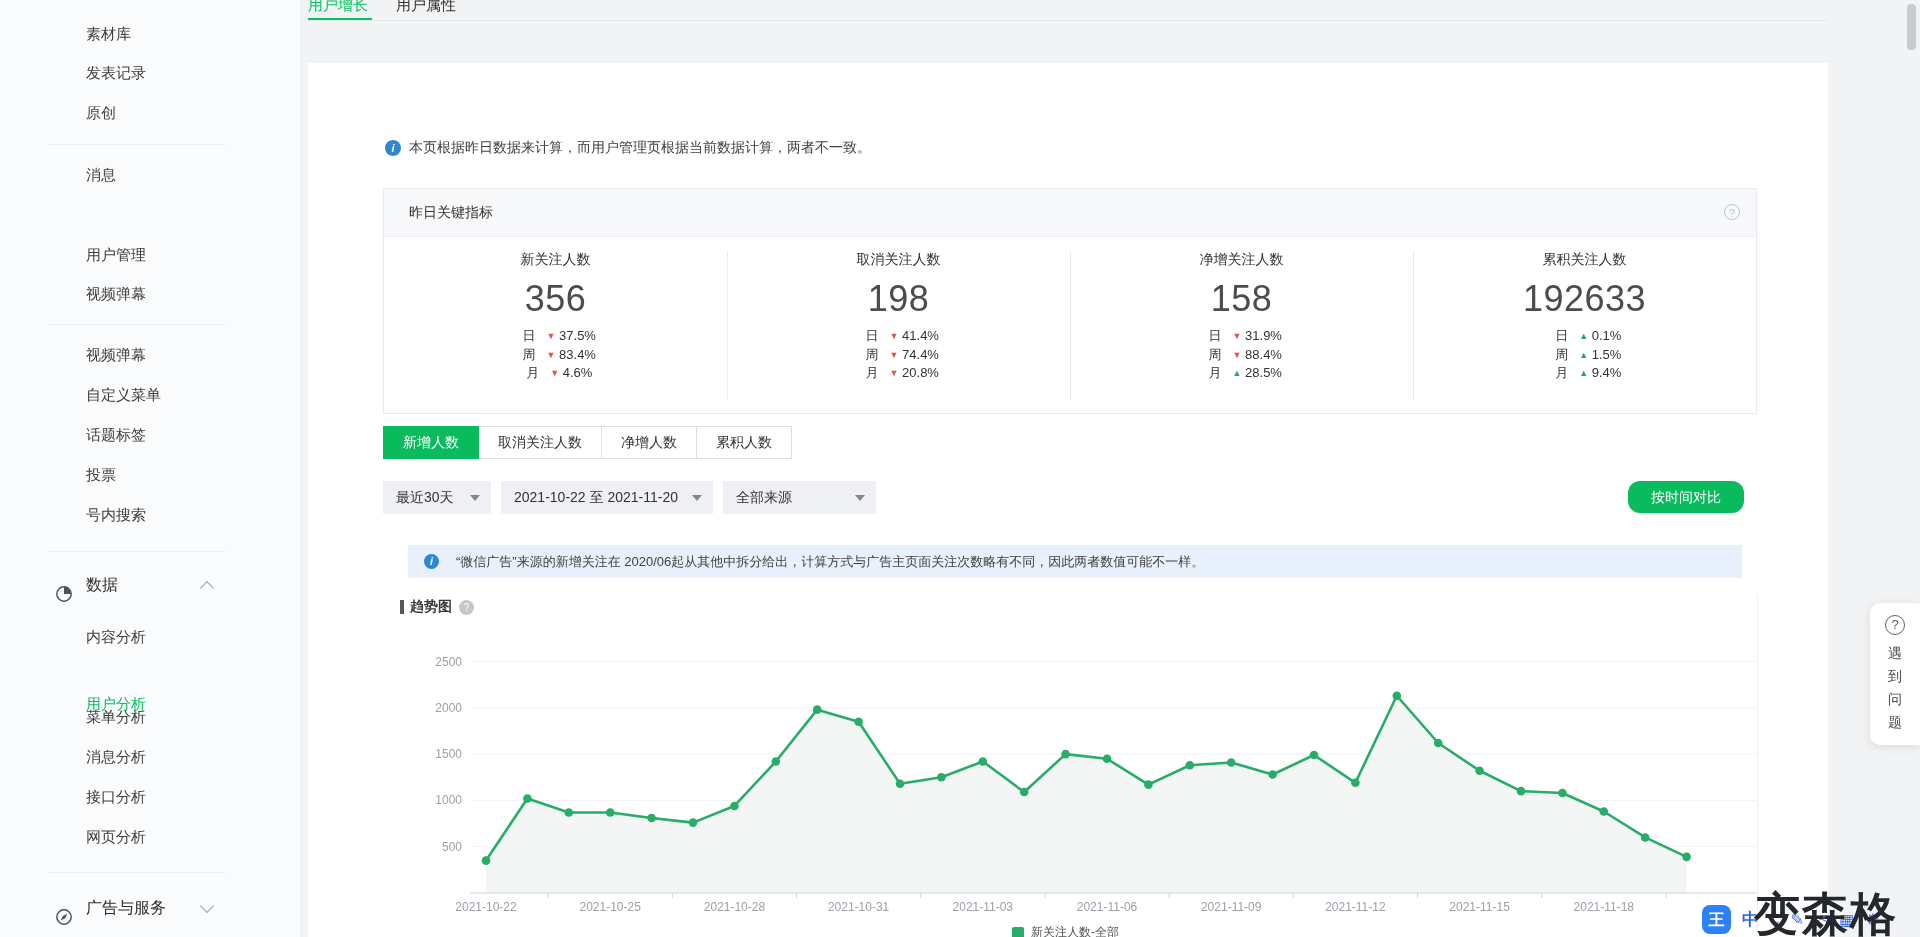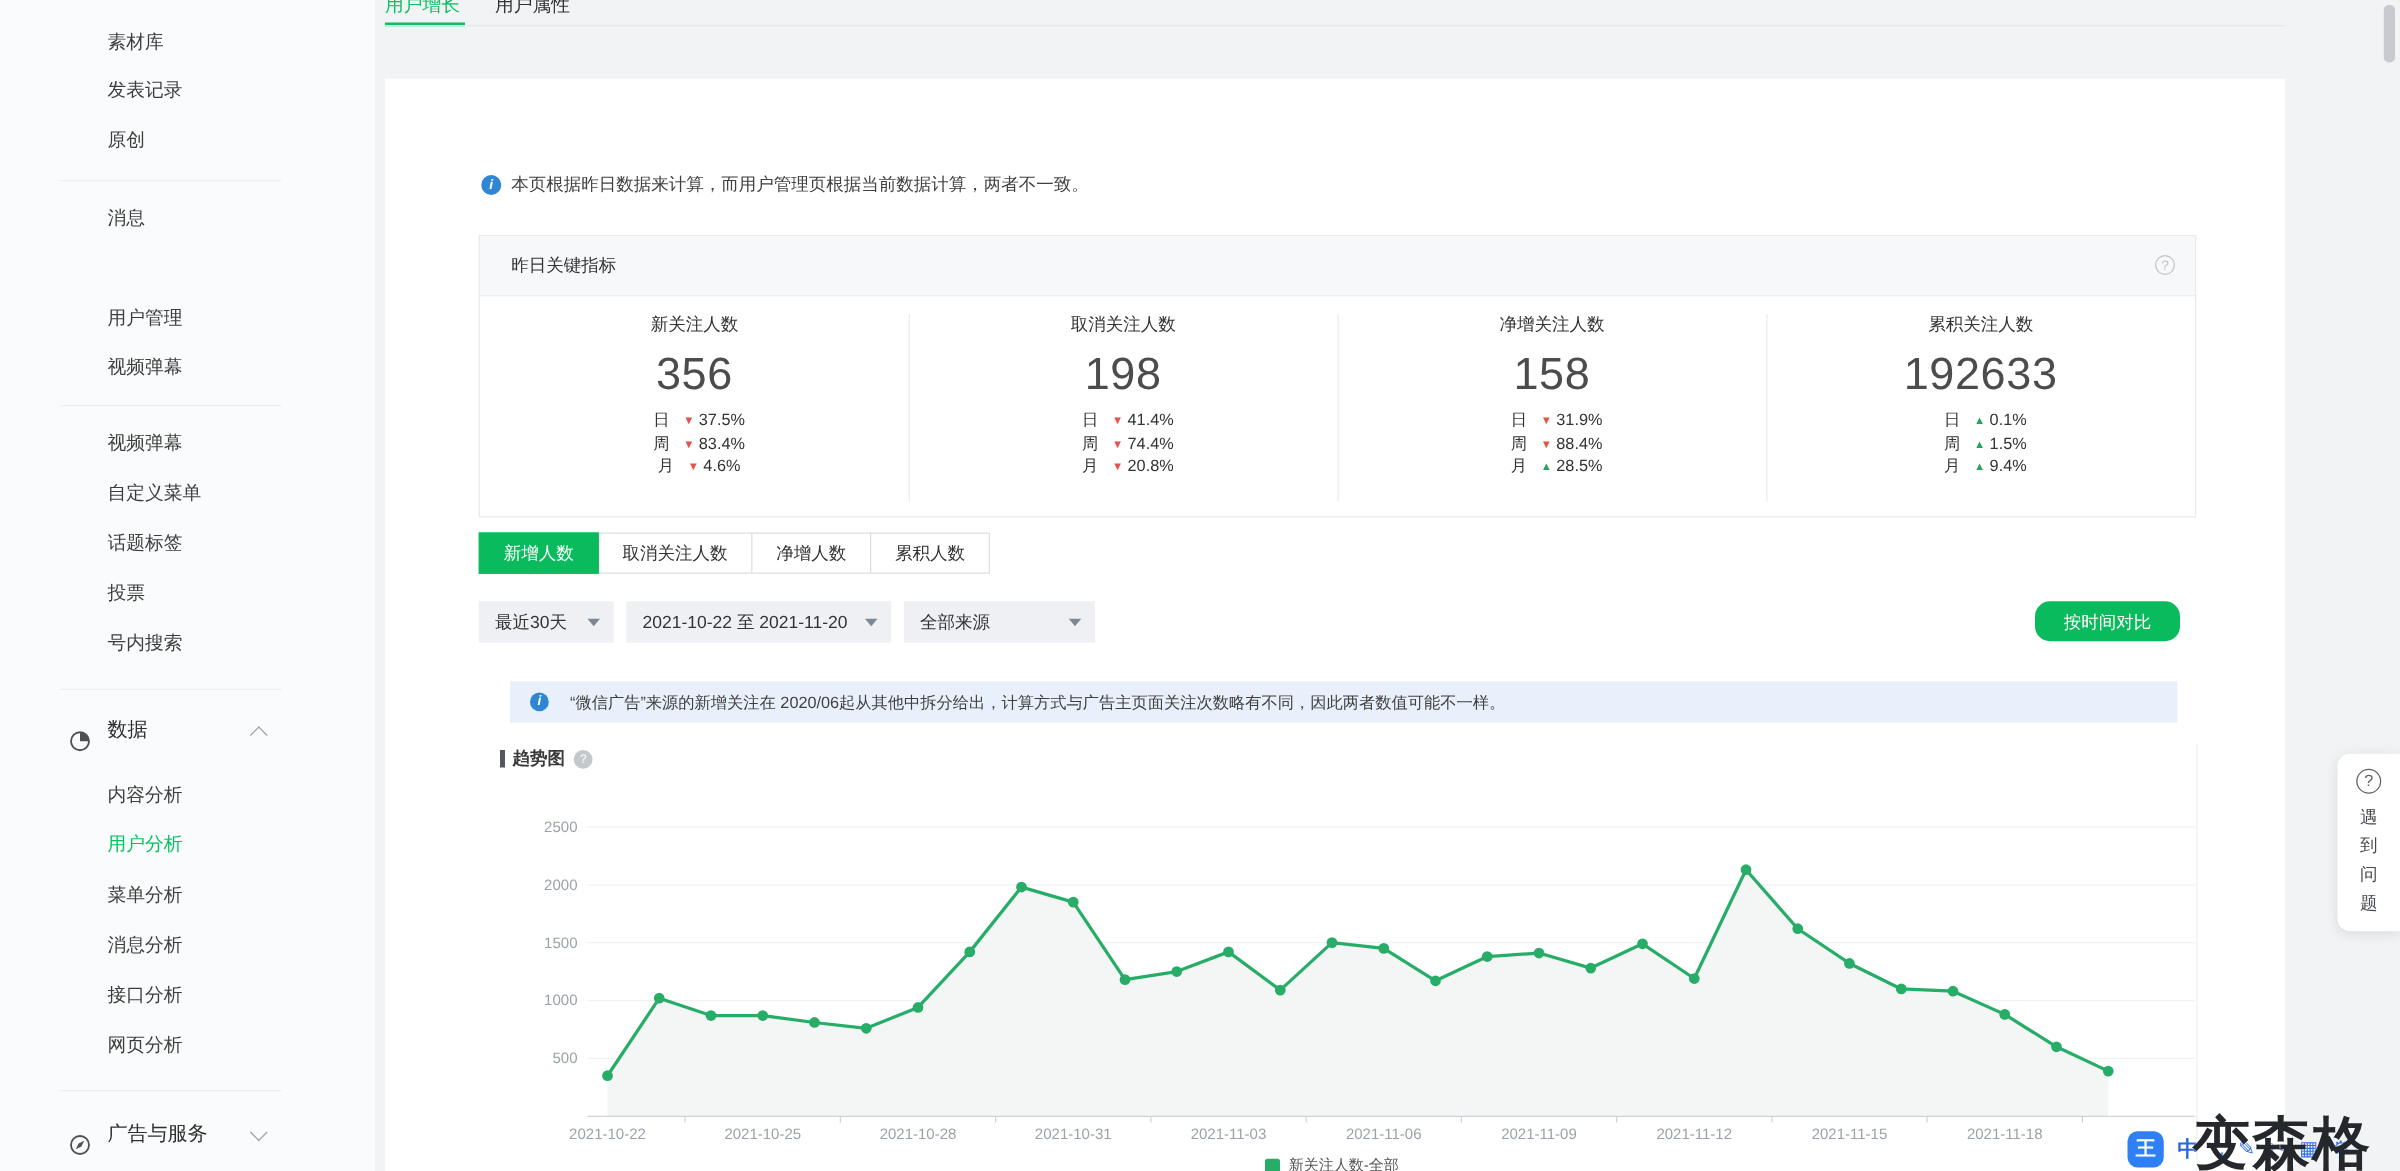--- a/index.html
+++ b/index.html
@@ -128,21 +128,21 @@
       <span class="ico"><svg width="18" height="18" viewBox="0 0 16 16">
           <circle cx="8" cy="8" r="6.4" fill="none" stroke="#4d5156" stroke-width="1.3"></circle>
           <path d="M8 8 L8 1.6 A6.4 6.4 0 0 1 14.4 8 Z" fill="#4d5156"></path>
         </svg></span>
       <span class="lbl">数据</span>
       <span class="chev up"></span>
     </div>
     <div class="sb-item" style="top: 617px;">
       <span class="lbl">内容分析</span>
     </div>
-    <div class="sb-item active" style="top: 656px;">
+    <div class="sb-item active" style="top: 684px;">
       <span class="lbl">用户分析</span>
     </div>
     <div class="sb-item" style="top: 697px;">
       <span class="lbl">菜单分析</span>
     </div>
     <div class="sb-item" style="top: 737px;">
       <span class="lbl">消息分析</span>
     </div>
     <div class="sb-item" style="top: 777px; text-decoration: underline;">
       <span class="lbl">接口分析</span>

